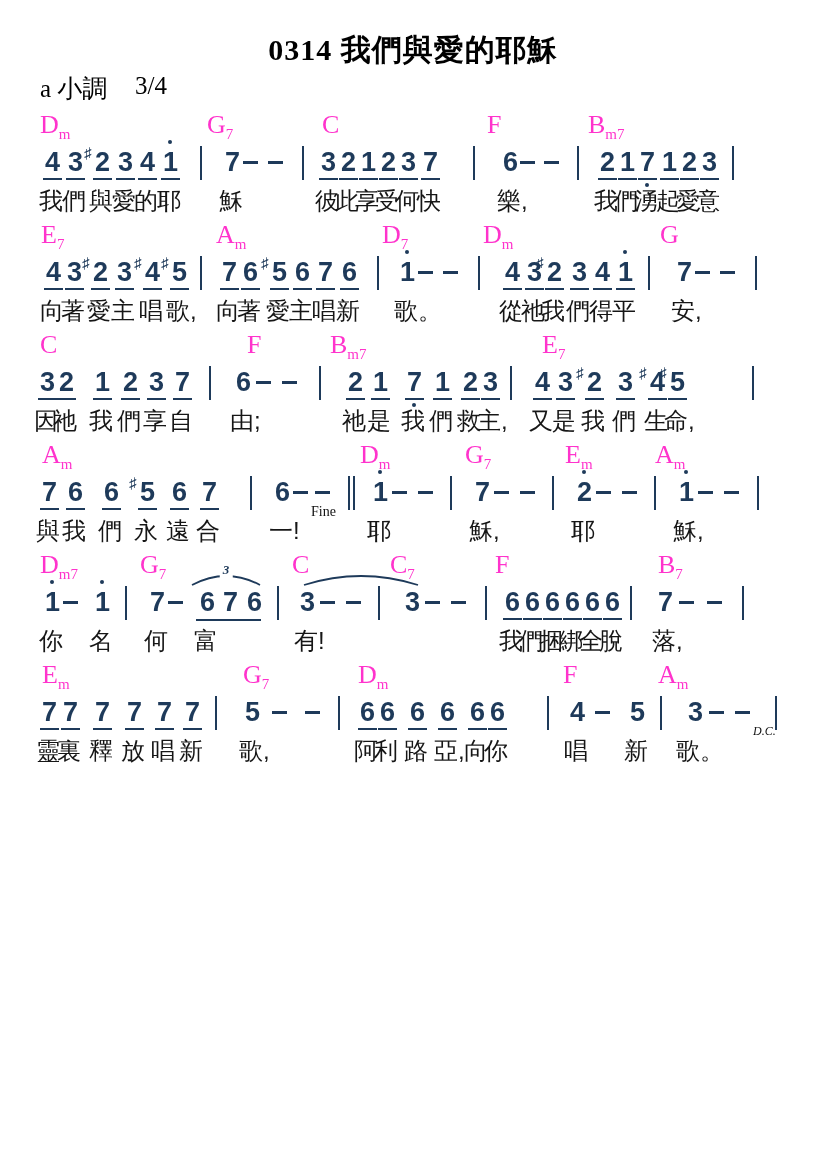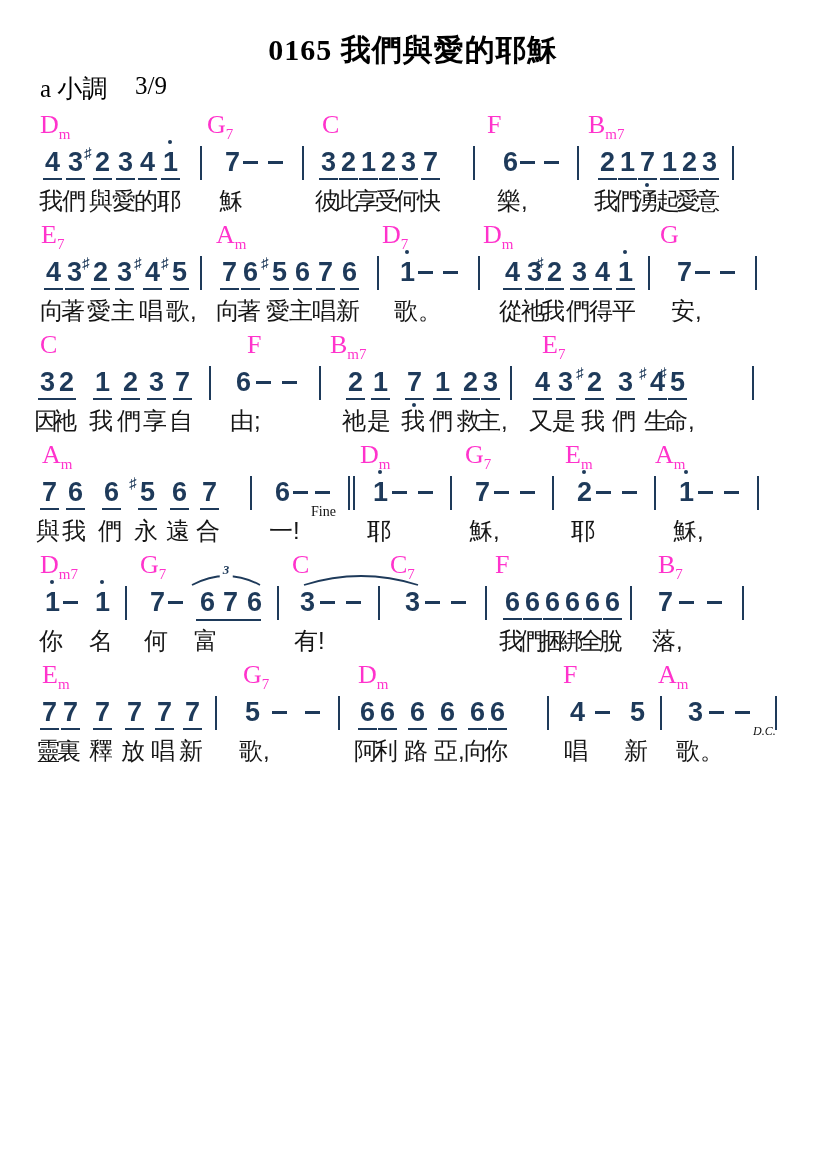--- a/index.html
+++ b/index.html
@@ -41,23 +41,23 @@
   .lyr{position:absolute;font-size:24px;line-height:26px;color:var(--lyric);white-space:nowrap;}
   .fine{position:absolute;font-family:"Liberation Serif","DejaVu Serif",serif;
         font-size:14px;color:#111;}
   .dc{position:absolute;font-family:"Liberation Serif","DejaVu Serif",serif;
         font-style:italic;font-size:12px;color:#111;}
 </style>
 </head>
 <body>
 
 <div class="sheet">
-  <div class="title">0165  我們與愛的耶穌</div>
+  <div class="title">0314  我們與愛的耶穌</div>
   <div class="keysig">a 小調</div>
-  <div class="timesig">3/9</div>
+  <div class="timesig">3/4</div>
   <div id="score">
       <div class="chord" style="left: 40px; top: 112px;"><span>D</span><span class="csub">m</span></div>
       <div class="chord" style="left: 207px; top: 112px;"><span>G</span><span class="csub">7</span></div>
       <div class="chord" style="left: 322px; top: 112px;"><span>C</span></div>
       <div class="chord" style="left: 487px; top: 112px;"><span>F</span></div>
       <div class="chord" style="left: 588px; top: 112px;"><span>B</span><span class="csub">m7</span></div>
       <div class="note" style="left: 45px; top: 148px;">4<i class="ul"></i></div>
       <div class="note" style="left: 68px; top: 148px;">3<i class="ul"></i></div>
       <div class="note" style="left: 95px; top: 148px;">2<i class="sh">♯</i><i class="ul"></i></div>
       <div class="note" style="left: 118px; top: 148px;">3<i class="ul"></i></div>

